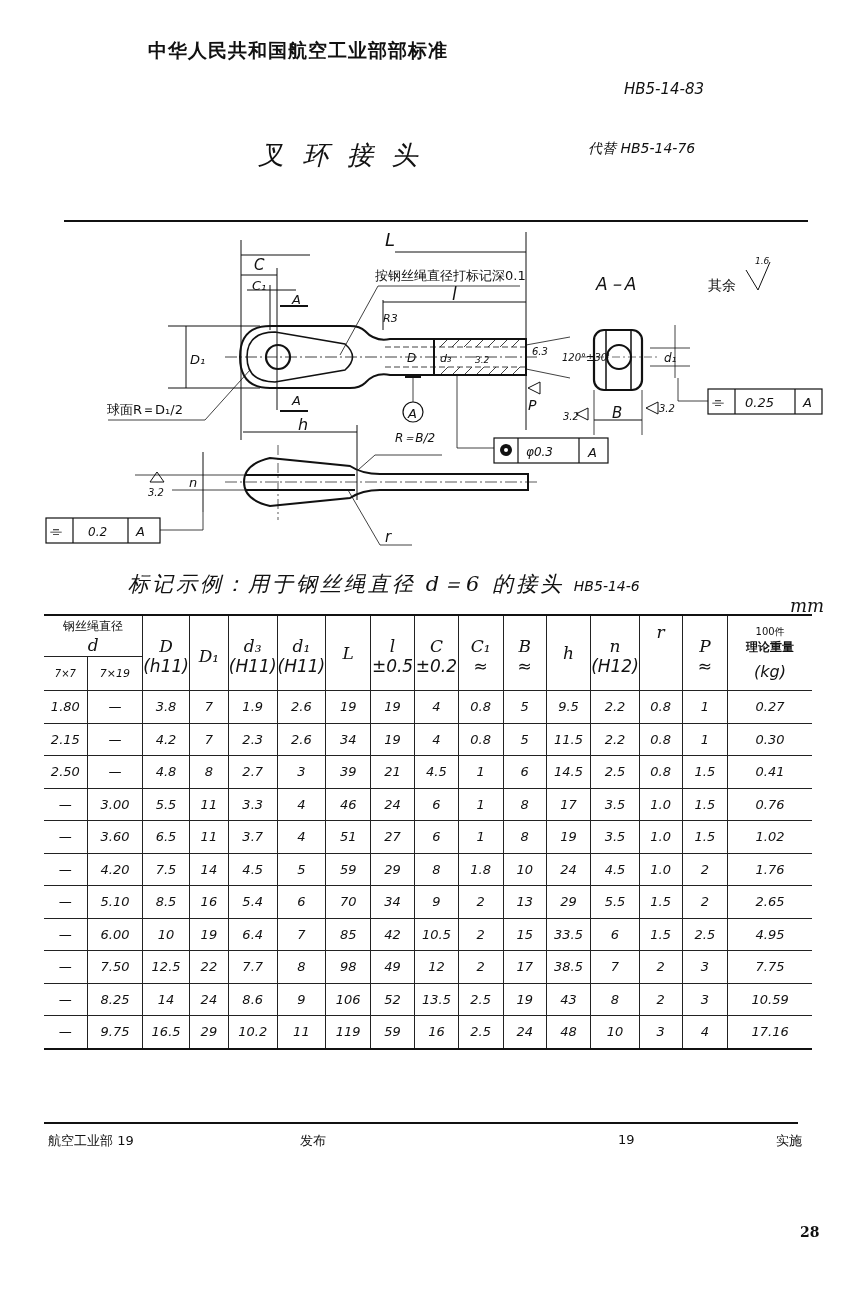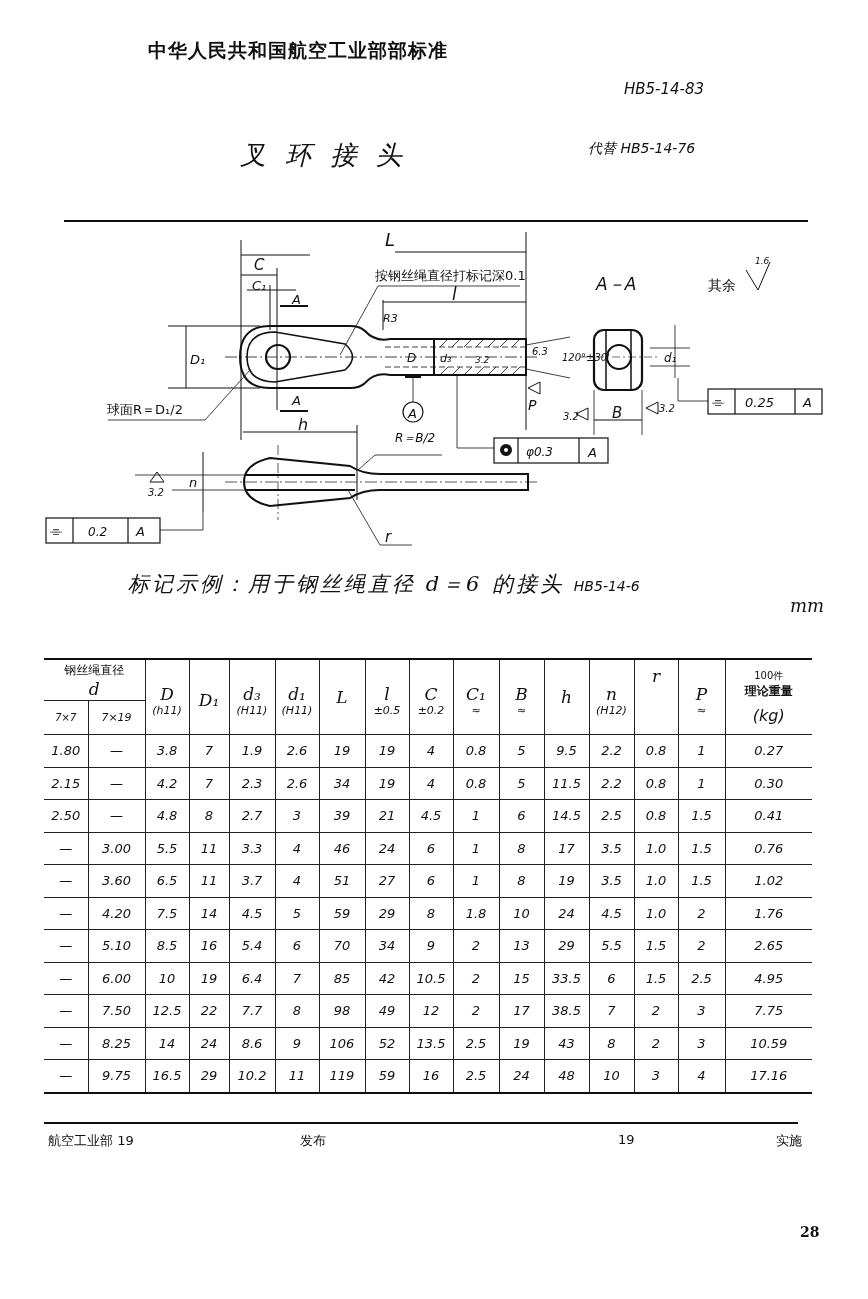--- a/index.html
+++ b/index.html
@@ -1,38 +1,38 @@
 <!DOCTYPE html>
 <html><head>
 <meta charset="utf-8">
 <style>
   html, body { margin: 0; padding: 0; background: #ffffff; }
   body { width: 868px; height: 1299px; position: relative; overflow: hidden;
          font-family: "DejaVu Sans", sans-serif; color: #111; }
   .abs { position: absolute; }
   .std-title { left: 148px; top: 38px; font-size: 19px; font-weight: bold; letter-spacing: 1px; }
   .std-code { left: 588px; top: 80px; font-size: 15px; font-style: italic; margin-left: 36px; }
-  .doc-title { left: 240px; top: 138px; font-size: 26px; font-family: Liberation Sans, sans-serif; letter-spacing: 6px; font-style: italic; }
+  .doc-title { left: 258px; top: 138px; font-size: 26px; font-family: Liberation Serif, serif; letter-spacing: 6px; font-style: italic; }
   .replaces { left: 588px; top: 140px; font-size: 14px; font-style: italic; }
   .rule-top { left: 64px; top: 220px; width: 744px; height: 2px; background: #111; }
   .drawing { left: 30px; top: 222px; width: 810px; height: 345px; }
   .marking { left: 128px; top: 570px; font-size: 21px; font-family: "DejaVu Serif", serif; font-style: italic; letter-spacing: 3px; }
   .marking .code { font-size: 14px; letter-spacing: 0; font-family: "DejaVu Sans", sans-serif; }
   .unit { left: 790px; top: 595px; font-size: 18px; font-style: italic; font-family: "DejaVu Serif", serif; }
   table.spec { position: absolute; left: 44px; top: 614px; width: 768px; border-collapse: collapse;
-               font-style: italic; font-size: 13px; margin-top: 44px; }
+               font-style: italic; font-size: 13px; }
   table.spec th, table.spec td { border: 1px solid #222; text-align: center; padding: 0; font-weight: normal; }
   table.spec { border-top: 2px solid #111; border-bottom: 2px solid #111; }
   table.spec tr:first-child th { border-top: 2px solid #111; }
   table.spec th.first, table.spec td.first { border-left: none; }
   table.spec th.last, table.spec td.last { border-right: none; }
   table.spec thead th { height: 33px; }
   table.spec thead tr.r1 th { height: 40px; }
   table.spec thead th .sym { font-size: 17px; font-family: "DejaVu Serif", serif; display: block; }
-  table.spec thead th .sub { font-size: 11px; display: block; }
+  table.spec thead th .sub { font-size: 17px; display: block; }
   table.spec thead th.tall .sym { margin-top: 6px; }
   table.spec tbody td { height: 31.5px; font-size: 13px; }
   .ch { font-size: 12px; font-style: normal; }
   .rule-bottom { left: 44px; top: 1122px; width: 754px; height: 2px; background: #111; }
   .foot { top: 1132px; font-size: 13px; font-weight: normal; }
   .pageno { left: 800px; top: 1224px; font-size: 14px; font-weight: bold; font-family: "DejaVu Serif", serif; }
 </style>
 </head>
 <body>
 

